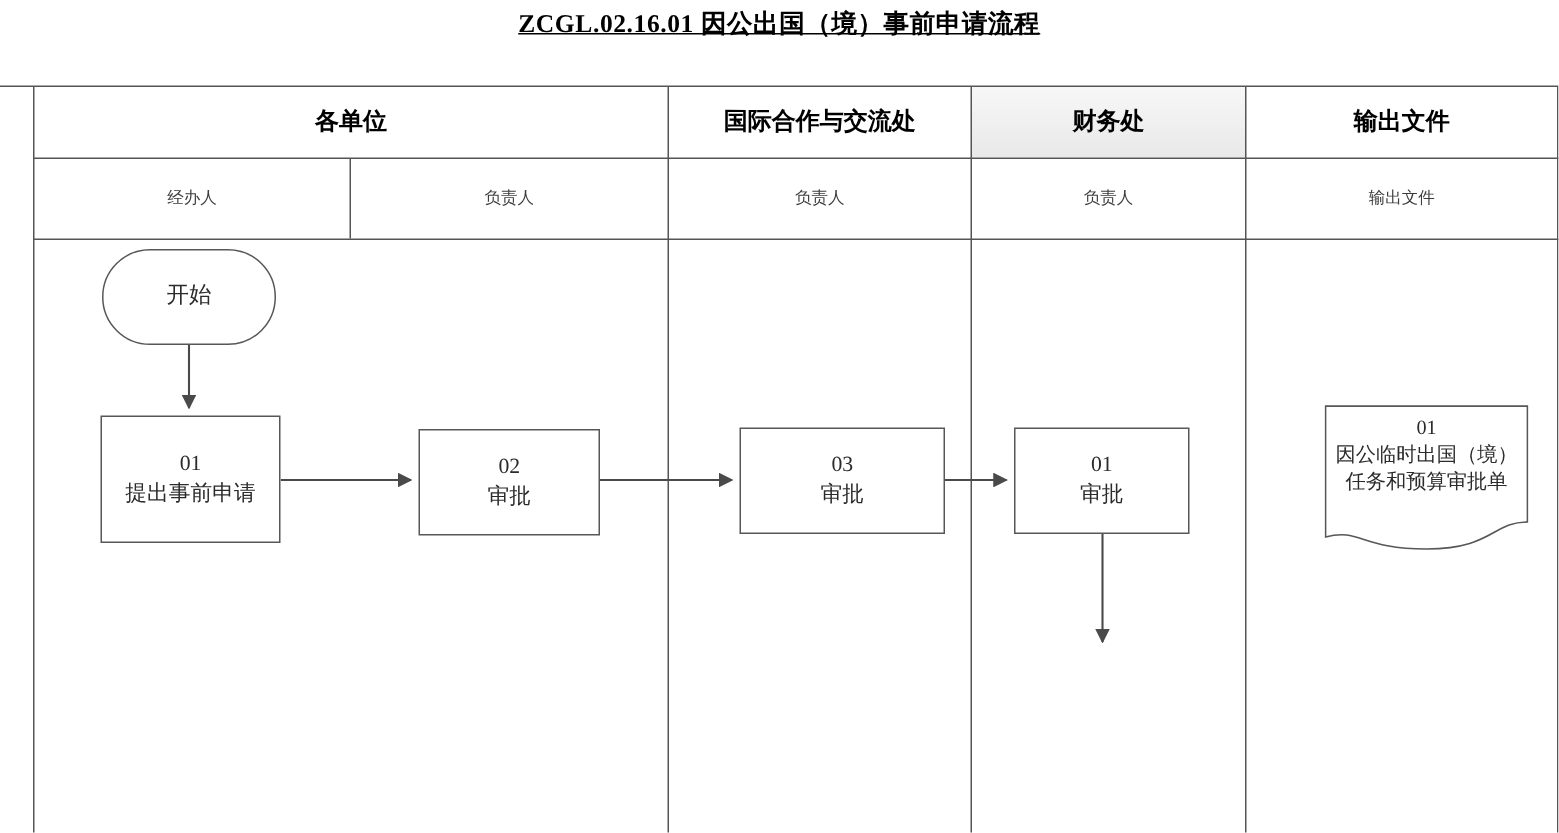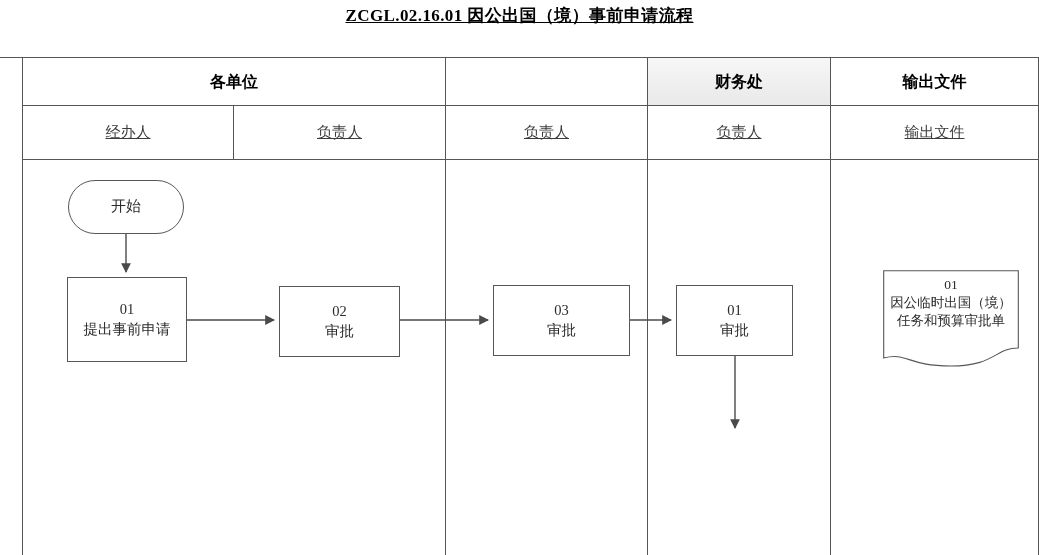--- a/index.html
+++ b/index.html
@@ -24,21 +24,21 @@
   .hline{position:absolute;background:#555;height:1px;}
   .vline{position:absolute;background:#555;width:1px;}
   .cell-label{
     position:absolute;display:flex;align-items:center;justify-content:center;
     text-align:center;line-height:1.25;
   }
   .lane-head{
     font-weight:bold;font-size:16px;color:#000;
   }
   .role-head{
-    font-size:15px;color:#3c3c3c;text-decoration:underline;
+    font-size:11px;color:#3c3c3c;
   }
   #finance-head-bg{
     position:absolute;
     background:linear-gradient(to bottom,#f7f7f7 0%,#efefef 55%,#e9e9e9 100%);
   }
   
   #flow-layer{position:absolute;left:0;top:0;width:1039px;height:555px;}
   .node{
     position:absolute;box-sizing:border-box;
     border:1px solid #575757;background:#fff;
@@ -72,20 +72,21 @@
   <div class="hline" style="left:22px;top:512px;width:423px;"></div>
 
   <div class="vline" style="left:22px;top:1px;height:512px;"></div>
   <div class="vline" style="left:445px;top:1px;height:554px;"></div>
   <div class="vline" style="left:647px;top:1px;height:554px;"></div>
   <div class="vline" style="left:830px;top:1px;height:554px;"></div>
   <div class="vline" style="left:1038px;top:1px;height:554px;"></div>
   <div class="vline" style="left:233px;top:49px;height:53px;"></div>
 
   <div class="cell-label lane-head" style="left:23px;top:1px;width:422px;height:47px;">各单位</div>
+  <div class="cell-label lane-head" style="left:446px;top:1px;width:201px;height:47px;">国际合作与交流处</div>
   <div class="cell-label lane-head" style="left:648px;top:1px;width:182px;height:47px;">财务处</div>
   <div class="cell-label lane-head" style="left:831px;top:1px;width:207px;height:47px;">输出文件</div>
 
   <div class="cell-label role-head" style="left:23px;top:49px;width:210px;height:53px;">经办人</div>
   <div class="cell-label role-head" style="left:234px;top:49px;width:211px;height:53px;">负责人</div>
   <div class="cell-label role-head" style="left:446px;top:49px;width:201px;height:53px;">负责人</div>
   <div class="cell-label role-head" style="left:648px;top:49px;width:182px;height:53px;">负责人</div>
   <div class="cell-label role-head" style="left:831px;top:49px;width:207px;height:53px;">输出文件</div>
 </div>
 
@@ -102,21 +103,21 @@
 
     <line x1="187" y1="320" x2="274" y2="320" stroke="#4a4a4a" stroke-width="1.4" marker-end="url(#arrow)"></line>
 
     <line x1="400" y1="320" x2="488" y2="320" stroke="#4a4a4a" stroke-width="1.4" marker-end="url(#arrow)"></line>
 
     <line x1="613" y1="320" x2="671" y2="320" stroke="#4a4a4a" stroke-width="1.4" marker-end="url(#arrow)"></line>
 
     <line x1="735" y1="356" x2="735" y2="428" stroke="#4a4a4a" stroke-width="1.4" marker-end="url(#arrow)"></line>
   </svg>
 
-  <div class="node terminator" style="left:68px;top:180px;width:116px;height:54px;">
+  <div class="node terminator" style="left:68px;top:166px;width:116px;height:64px;">
     <span>开始</span>
   </div>
 
   <div class="node" style="left:67px;top:277px;width:120px;height:85px;">
     <span class="num">01</span>
     <span style="max-width:92px;">提出事前申请</span>
   </div>
 
   <div class="node" style="left:279px;top:286px;width:121px;height:71px;">
     <span class="num">02</span>

